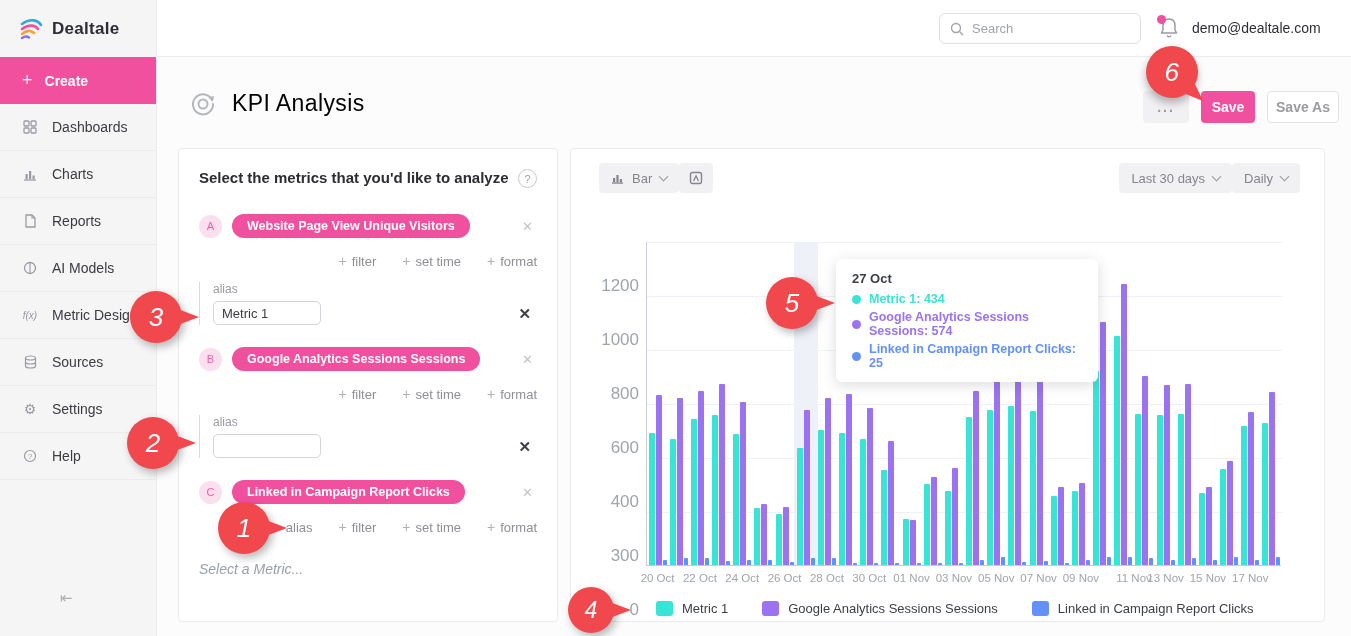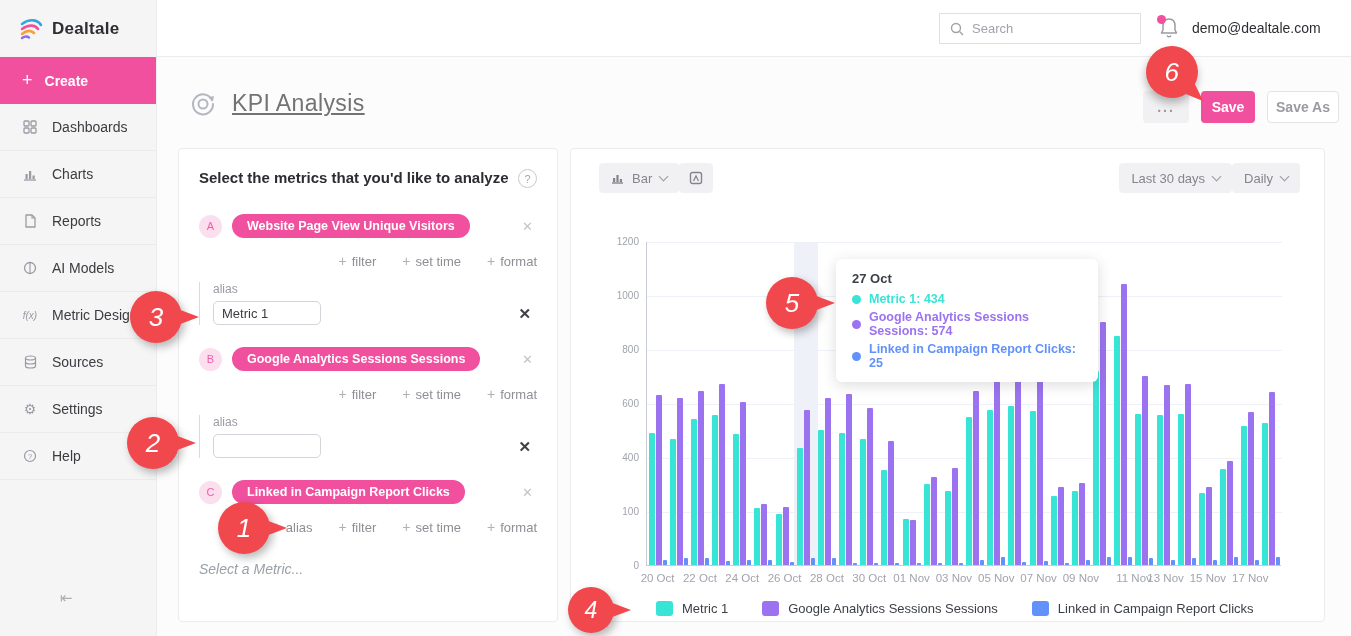--- a/index.html
+++ b/index.html
@@ -3,39 +3,39 @@
 <meta charset="utf-8">
 <style>
   * { margin:0; padding:0; box-sizing:border-box; }
   html,body { width:1351px; height:636px; overflow:hidden; }
   body { font-family:"Liberation Sans", sans-serif; background:#fcfcfd; position:relative; color:#3b3b40; }
 
   
   .topbar { position:absolute; left:0; top:0; width:1351px; height:57px; background:#fff; border-bottom:1px solid #ececee; z-index:5; }
   .logo-area { position:absolute; left:0; top:0; width:157px; height:57px; background:#f5f5f6; display:flex; align-items:center; padding-left:18px; gap:8px; border-right:1px solid #ececee; }
   .logo-text { font-size:17px; font-weight:bold; color:#2d2d33; letter-spacing:.3px; }
-  .search-box { position:absolute; left:939px; top:13px; width:202px; height:31px; border:1px solid #e0e0e4; border-radius:0; background:#fff; display:flex; align-items:center; padding:8px 10px; gap:8px; }
+  .search-box { position:absolute; left:939px; top:13px; width:202px; height:31px; border:1px solid #e0e0e4; border-radius:6px; background:#fff; display:flex; align-items:center; padding:8px 10px; gap:8px; }
   .search-box input { border:none; outline:none; font-size:13px; color:#3b3b40; width:150px; font-family:inherit; background:transparent; }
   .search-box input::placeholder { color:#9fa3ab; }
   .bell { position:absolute; left:1158px; top:16px; width:24px; height:26px; cursor:pointer; }
   .bell-badge { position:absolute; left:-1px; top:-1px; width:9px; height:9px; background:#f0509e; border-radius:50%; }
   .user-email { position:absolute; left:1192px; top:20px; font-size:14px; color:#2d2d33; cursor:pointer; }
 
   
   .sidebar { position:absolute; left:0; top:57px; width:157px; height:579px; background:#f5f5f6; border-right:1px solid #ececee; }
   .side-create { height:47px; background:#f0509e; color:#fff; display:flex; align-items:center; padding-left:22px; gap:12px; font-size:14px; font-weight:bold; cursor:pointer; }
   .side-create .plus { font-size:18px; font-weight:normal; }
   .side-item { height:47px; display:flex; align-items:center; padding-left:22px; gap:14px; font-size:14px; color:#3b3b40; border-bottom:1px solid #ebebed; cursor:pointer; white-space:nowrap; overflow:hidden; }
   .side-item .ic { width:16px; height:16px; flex:0 0 16px; display:flex; align-items:center; justify-content:center; color:#9a9aa2; font-size:13px; }
   .collapse-btn { position:absolute; left:60px; top:532px; font-size:15px; color:#aeaeb4; cursor:pointer; }
 
   
   .page-header { position:absolute; left:157px; top:57px; width:1194px; }
   .page-title-wrap { position:absolute; left:33px; top:33px; display:flex; align-items:center; gap:16px; }
-  .page-title { font-size:23px; color:#737373; letter-spacing:.4px;text-decoration:underline; }
+  .page-title { font-size:23px; color:#000000; letter-spacing:.4px; }
   .hdr-buttons { position:absolute; left:986px; top:34px; display:flex; gap:12px; }
   .btn { height:32px; border-radius:4px; font-size:14px; display:flex; align-items:center; justify-content:center; cursor:pointer; font-family:inherit; }
   .btn-more { width:46px; background:#f1f1f3; color:#9a9aa0; letter-spacing:2px; font-weight:bold; }
   .btn-save { width:54px; background:#f0509e; color:#fff; font-weight:bold; }
   .btn-saveas { width:72px; background:#fff; border:1px solid #e3e3e6; color:#9a9aa0; font-weight:bold; }
 
   
   .metrics-panel { position:absolute; left:178px; top:148px; width:380px; height:474px; background:#fff; border:1px solid #ececef; border-radius:4px; padding:20px 20px 8px 20px; }
   .mp-head { display:flex; align-items:flex-start; justify-content:space-between; margin-bottom:26px; }
   .mp-title { font-size:15px; font-weight:bold; color:#2c2c31; }
@@ -59,21 +59,21 @@
   .chart-card { position:absolute; left:570px; top:148px; width:755px; height:474px; background:#fff; border:1px solid #ececef; border-radius:4px; }
   .chart-toolbar { position:absolute; left:0; top:14px; width:100%; padding:0 24px 0 28px; display:flex; align-items:center; }
   .tbtn { height:30px; background:#f1f1f3; border-radius:4px; color:#85858c; font-size:13px; display:flex; align-items:center; gap:8px; padding:0 12px; cursor:pointer; white-space:nowrap; }
   .chev { width:7px; height:7px; border-right:1.6px solid #9a9aa0; border-bottom:1.6px solid #9a9aa0; transform:rotate(45deg); margin-top:-4px; }
   .tb-spacer { flex:1; }
 
   
   .plot-wrap { position:absolute; left:0; top:93px; width:755px; height:324px; }
   .plot { position:absolute; left:75px; top:0; width:635px; height:324px; border-left:1px solid #c9ccd2; border-bottom:1px solid #c9ccd2; }
   .gridline { position:absolute; left:0; width:635px; height:1px; background:#eef1f7; }
-  .ytick { position:absolute; right:692px; width:56px; text-align:right; font-size:10px; color:#a0a4ac; transform:translateY(-6px); }
+  .ytick { position:absolute; right:692px; width:56px; text-align:right; font-size:17px; color:#a0a4ac; transform:translateY(-6px);margin-top:40px; }
   .band { position:absolute; top:0; bottom:0; background:#eef1f8; }
   .bar-group { position:absolute; bottom:0; height:100%; display:flex; align-items:flex-end; justify-content:center; gap:1px; }
   .bar { border-radius:1px 1px 0 0; }
   .xlabel { position:absolute; top:330px; font-size:11.5px; color:#a0a4ac; transform:translateX(-50%); white-space:nowrap; }
 
   
   .chart-tooltip { position:absolute; left:265px; top:110px; width:262px; background:#fff; border-radius:6px; box-shadow:0 3px 14px rgba(60,60,80,.18); padding:12px 16px; z-index:4; }
   .tt-title { font-size:13px; font-weight:bold; color:#3b3f46; margin-bottom:6px; }
   .tt-row { display:flex; align-items:center; gap:8px; font-size:12.5px; font-weight:bold; margin-top:4px; }
   .tt-dot { width:9px; height:9px; border-radius:50%; flex:0 0 9px; }
@@ -332,21 +332,21 @@
     <div class="tbtn">
       <span>Daily</span>
       <span class="chev"></span>
     </div>
   </div>
 
   <div class="plot-wrap">
     <div class="plot" id="plot">
         <div class="ytick" style="top: 324px; left: -62px; width: 54px; position: absolute; text-align: right;">0</div>
         <div class="gridline" style="top: 270px;"></div>
-        <div class="ytick" style="top: 270px; left: -62px; width: 54px; position: absolute; text-align: right;">100</div>
+        <div class="ytick" style="top: 270px; left: -62px; width: 54px; position: absolute; text-align: right;">300</div>
         <div class="gridline" style="top: 216px;"></div>
         <div class="ytick" style="top: 216px; left: -62px; width: 54px; position: absolute; text-align: right;">400</div>
         <div class="gridline" style="top: 162px;"></div>
         <div class="ytick" style="top: 162px; left: -62px; width: 54px; position: absolute; text-align: right;">600</div>
         <div class="gridline" style="top: 108px;"></div>
         <div class="ytick" style="top: 108px; left: -62px; width: 54px; position: absolute; text-align: right;">800</div>
         <div class="gridline" style="top: 54px;"></div>
         <div class="ytick" style="top: 54px; left: -62px; width: 54px; position: absolute; text-align: right;">1000</div>
         <div class="gridline" style="top: 0px;"></div>
         <div class="ytick" style="top: 0px; left: -62px; width: 54px; position: absolute; text-align: right;">1200</div>

